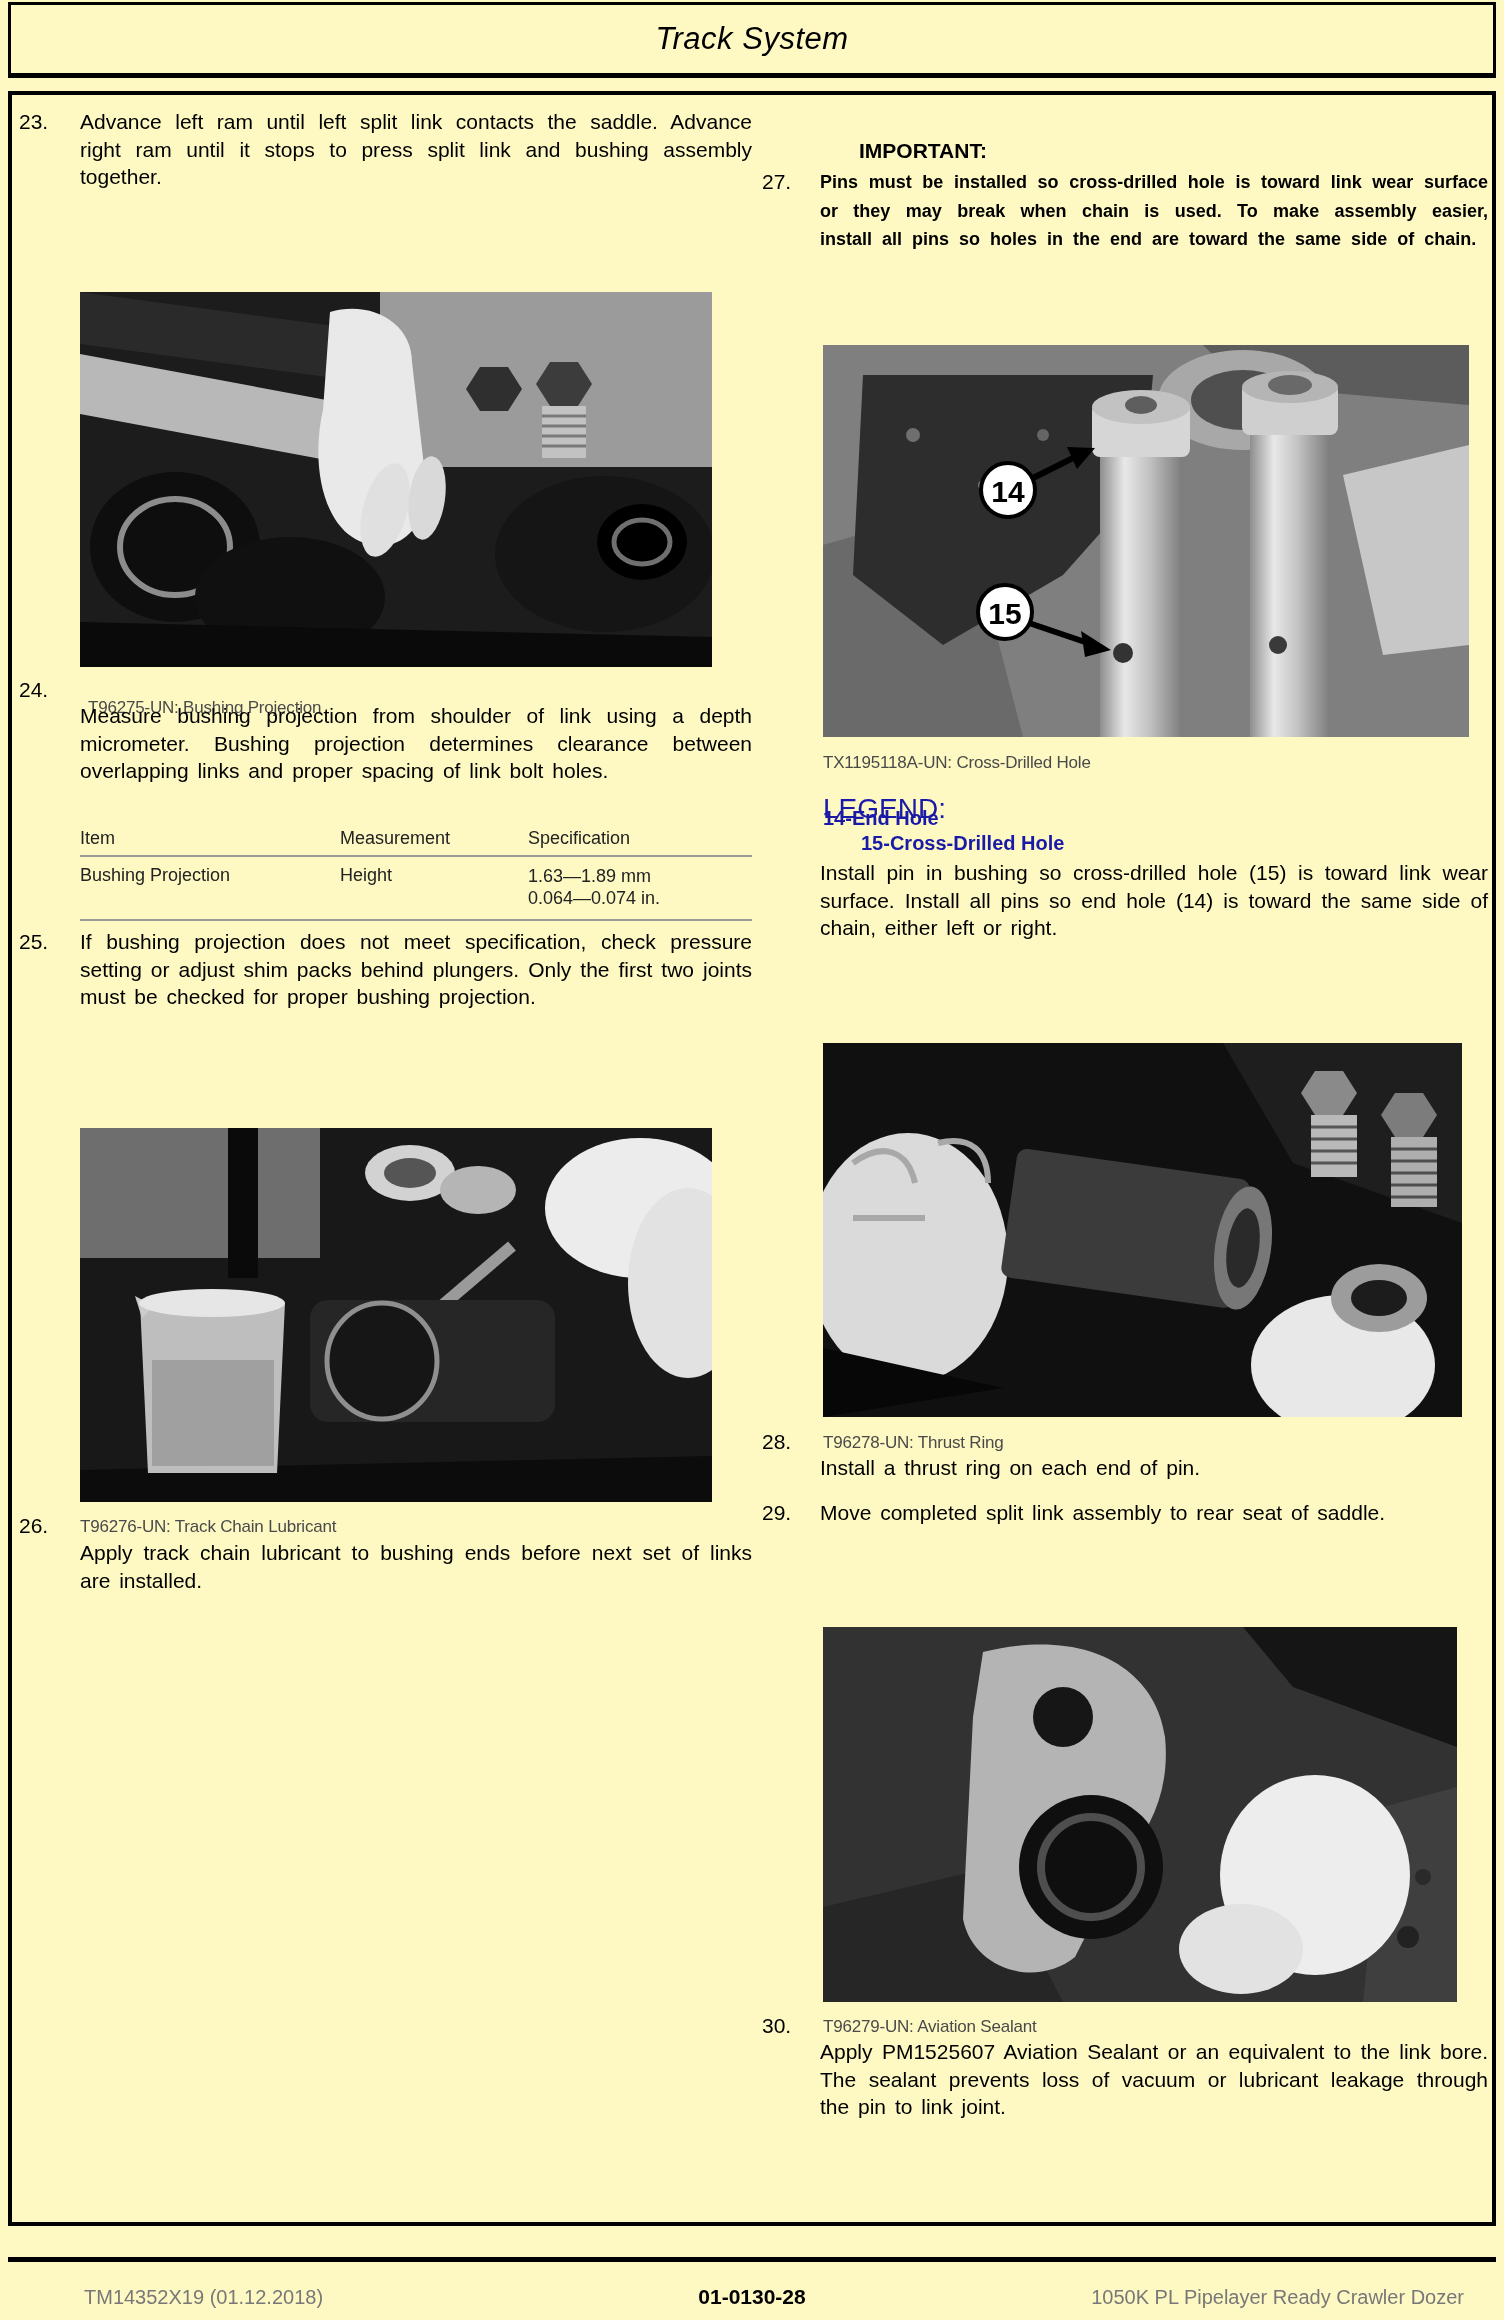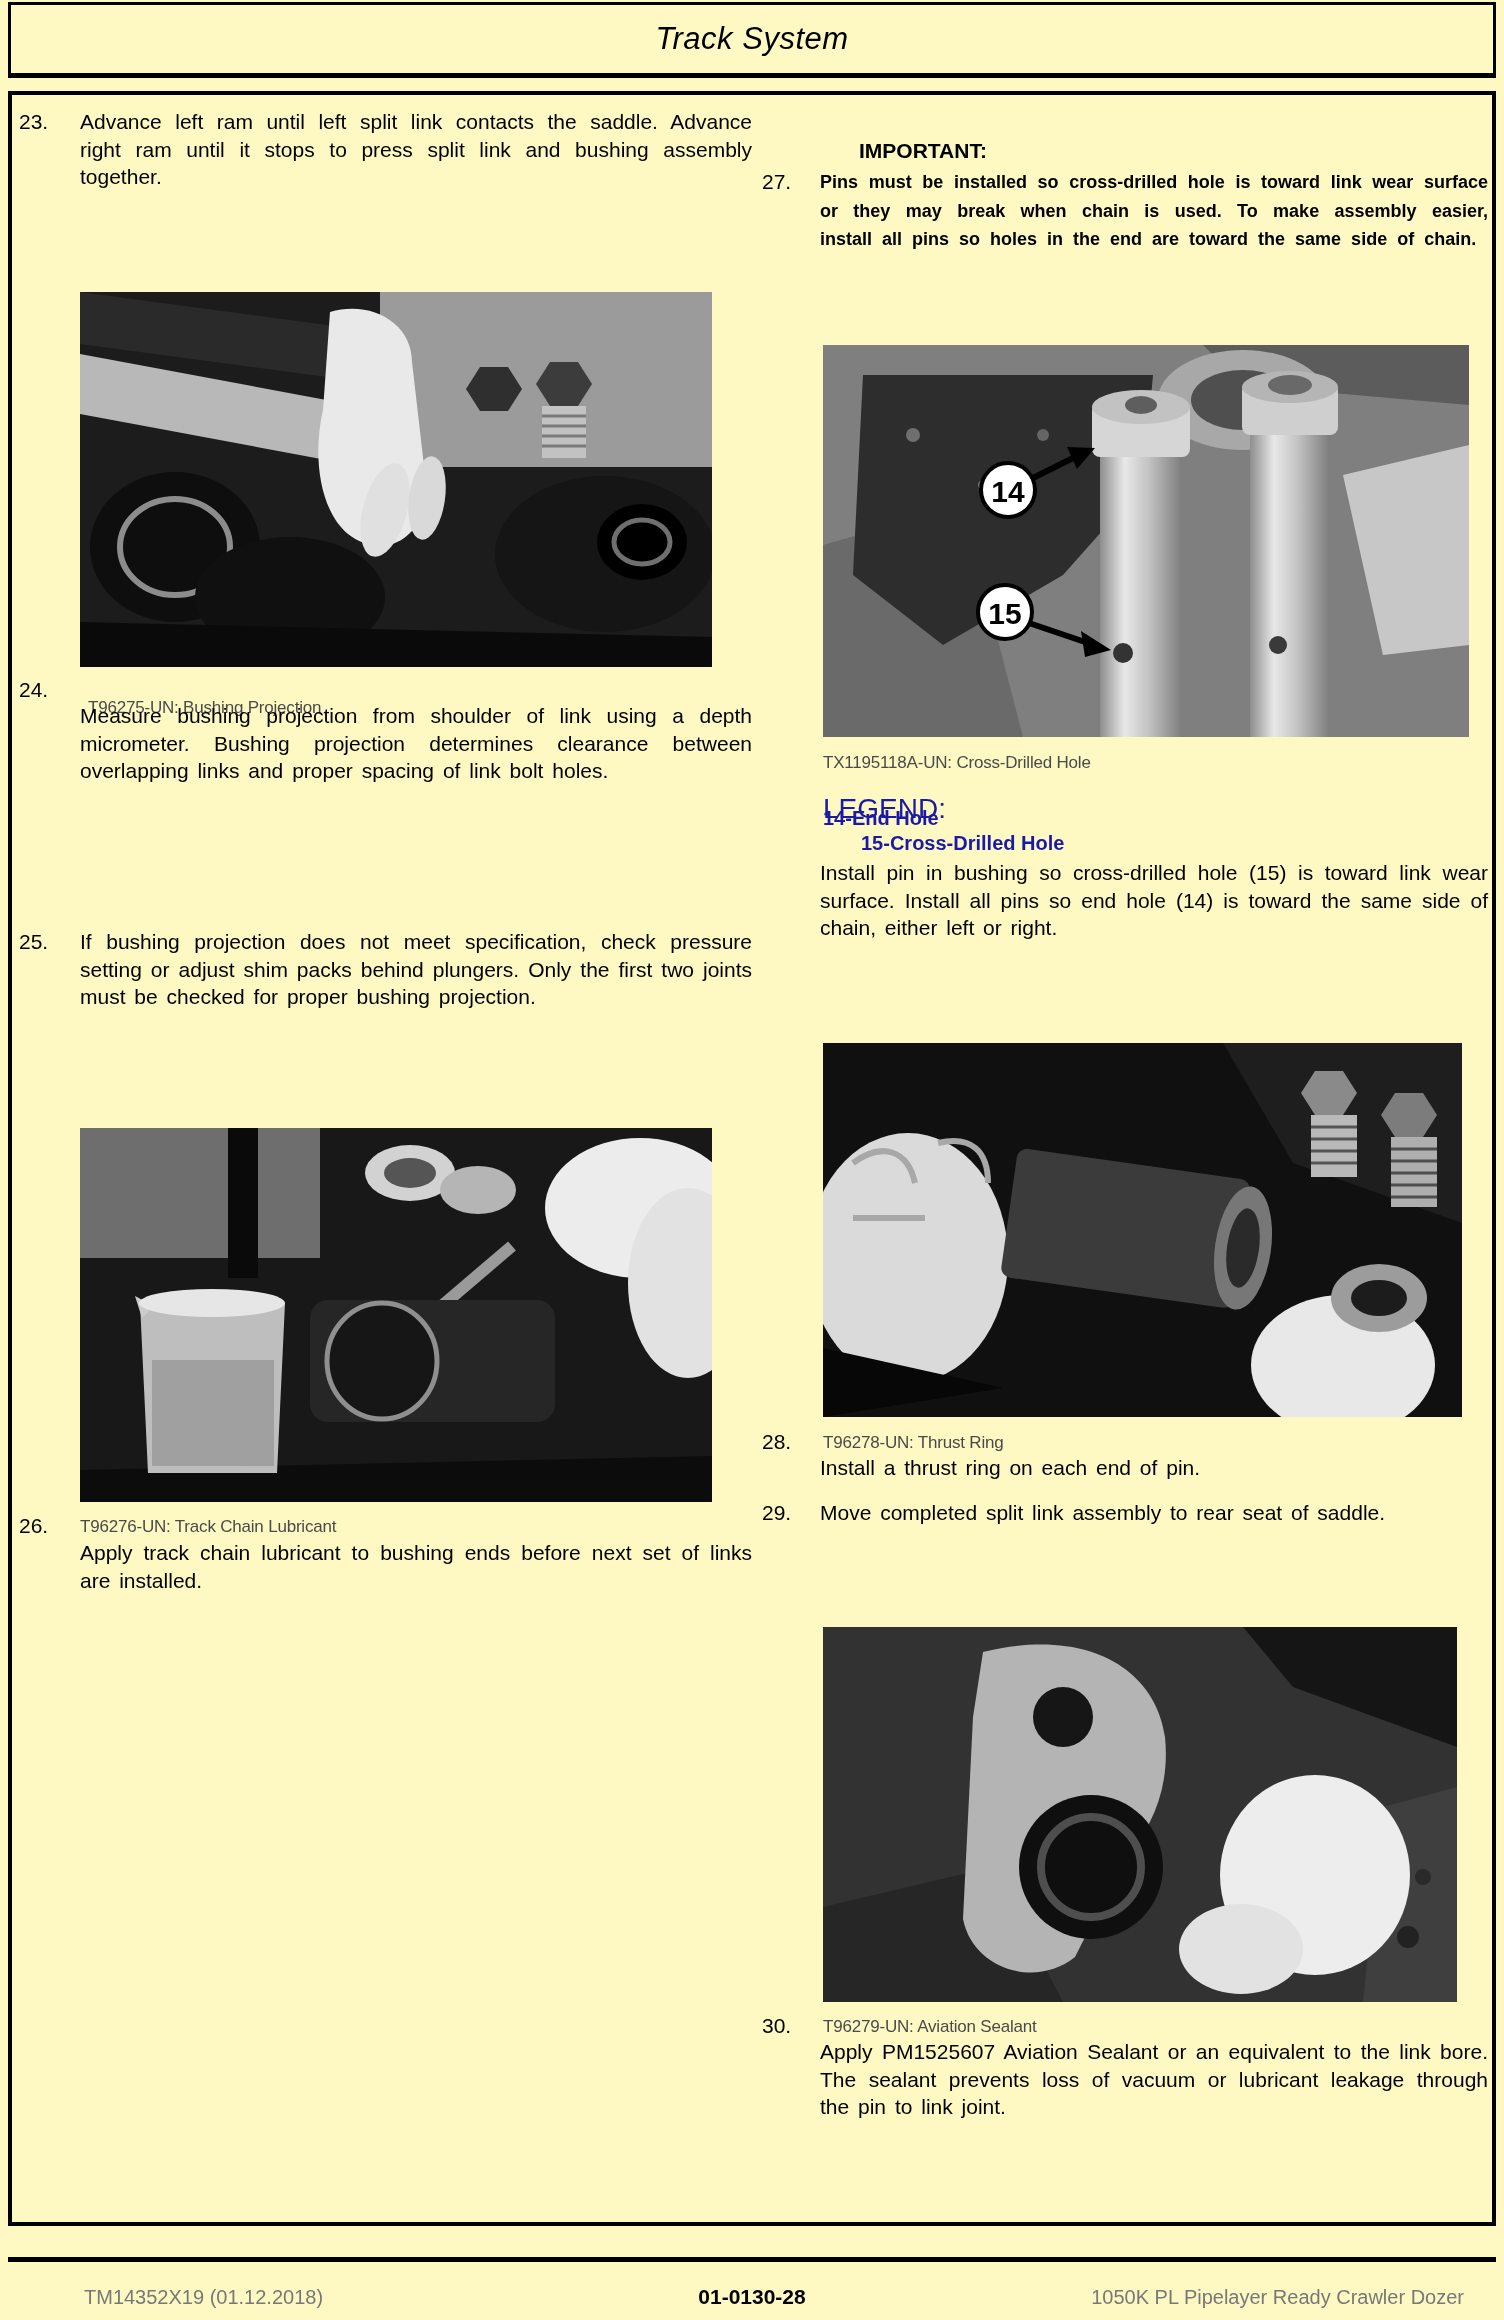--- a/index.html
+++ b/index.html
@@ -73,20 +73,39 @@
       <ellipse cx="525" cy="262" rx="110" ry="78" fill="#151515"></ellipse>
       <ellipse cx="562" cy="250" rx="45" ry="38" fill="#000000"></ellipse>
       <ellipse cx="562" cy="250" rx="28" ry="22" fill="none" stroke="#6f6f6f" stroke-width="5"></ellipse>
       <polygon points="0,330 632,345 632,375 0,375" fill="#0a0a0a"></polygon>
     </svg>
 
     <span class="abs step-num" style="left:7px;top:581px;">24.</span>
     <span class="abs caption" style="left:76px;top:586px;margin-top:17px;">T96275-UN: Bushing Projection</span>
     <div class="abs step-text" style="left:68px;top:607px;width:672px;">Measure bushing projection from shoulder of link using a depth micrometer. Bushing projection determines clearance between overlapping links and proper spacing of link bolt holes.</div>
 
+    <table class="abs spec-table" style="left:68px;top:733px;">
+      <thead>
+        <tr>
+          <th style="width:260px;">Item</th>
+          <th style="width:188px;">Measurement</th>
+          <th style="width:224px;">Specification</th>
+        </tr>
+      </thead>
+      <tbody>
+        <tr>
+          <td>Bushing Projection</td>
+          <td>Height</td>
+          <td>
+            <span class="spec-line">1.63—1.89 mm</span>
+            <span class="spec-line">0.064—0.074 in.</span>
+          </td>
+        </tr>
+      </tbody>
+    </table>
 
     <span class="abs step-num" style="left:7px;top:833px;">25.</span>
     <div class="abs step-text" style="left:68px;top:833px;width:672px;">If bushing projection does not meet specification, check pressure setting or adjust shim packs behind plungers. Only the first two joints must be checked for proper bushing projection.</div>
 
     <svg class="abs" style="left:68px;top:1033px;" width="632" height="374" viewBox="0 0 632 374">
       <rect width="632" height="374" fill="#181818"></rect>
       <rect x="0" y="0" width="240" height="130" fill="#6e6e6e"></rect>
       <rect x="148" y="0" width="30" height="150" fill="#0a0a0a"></rect>
       <ellipse cx="330" cy="45" rx="45" ry="28" fill="#d2d2d2"></ellipse>
       <ellipse cx="330" cy="45" rx="26" ry="15" fill="#555555"></ellipse>

